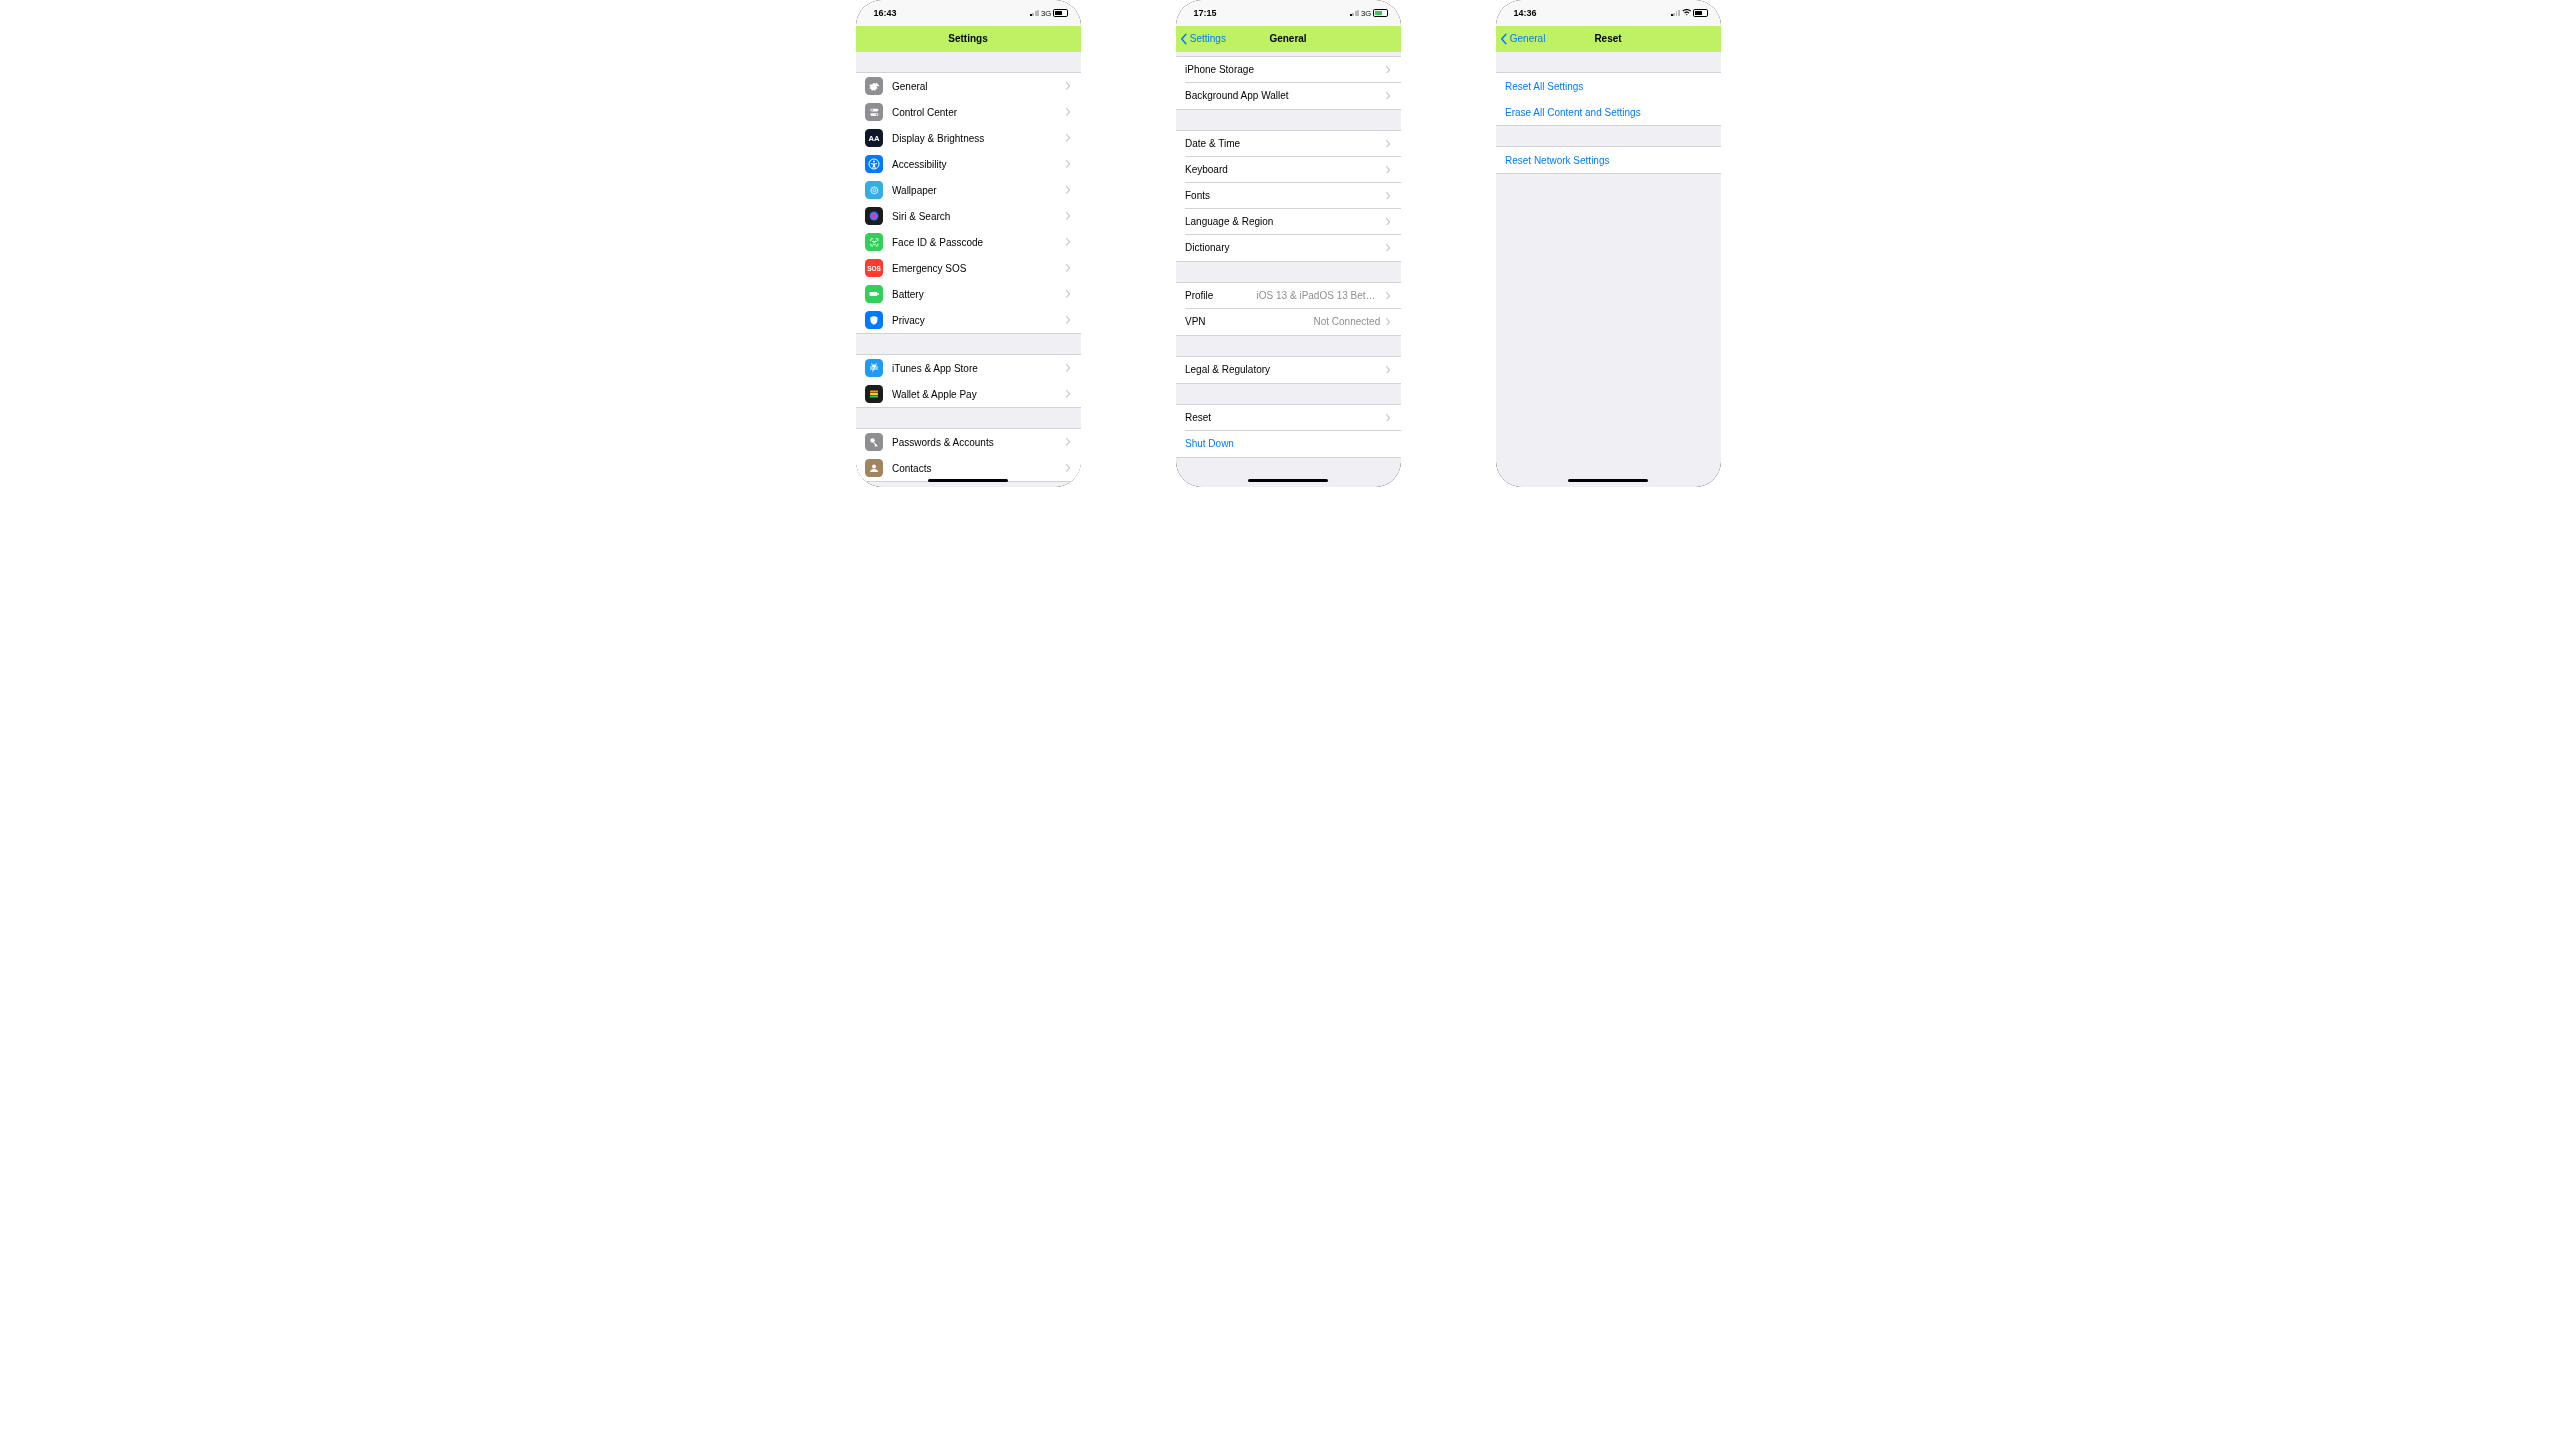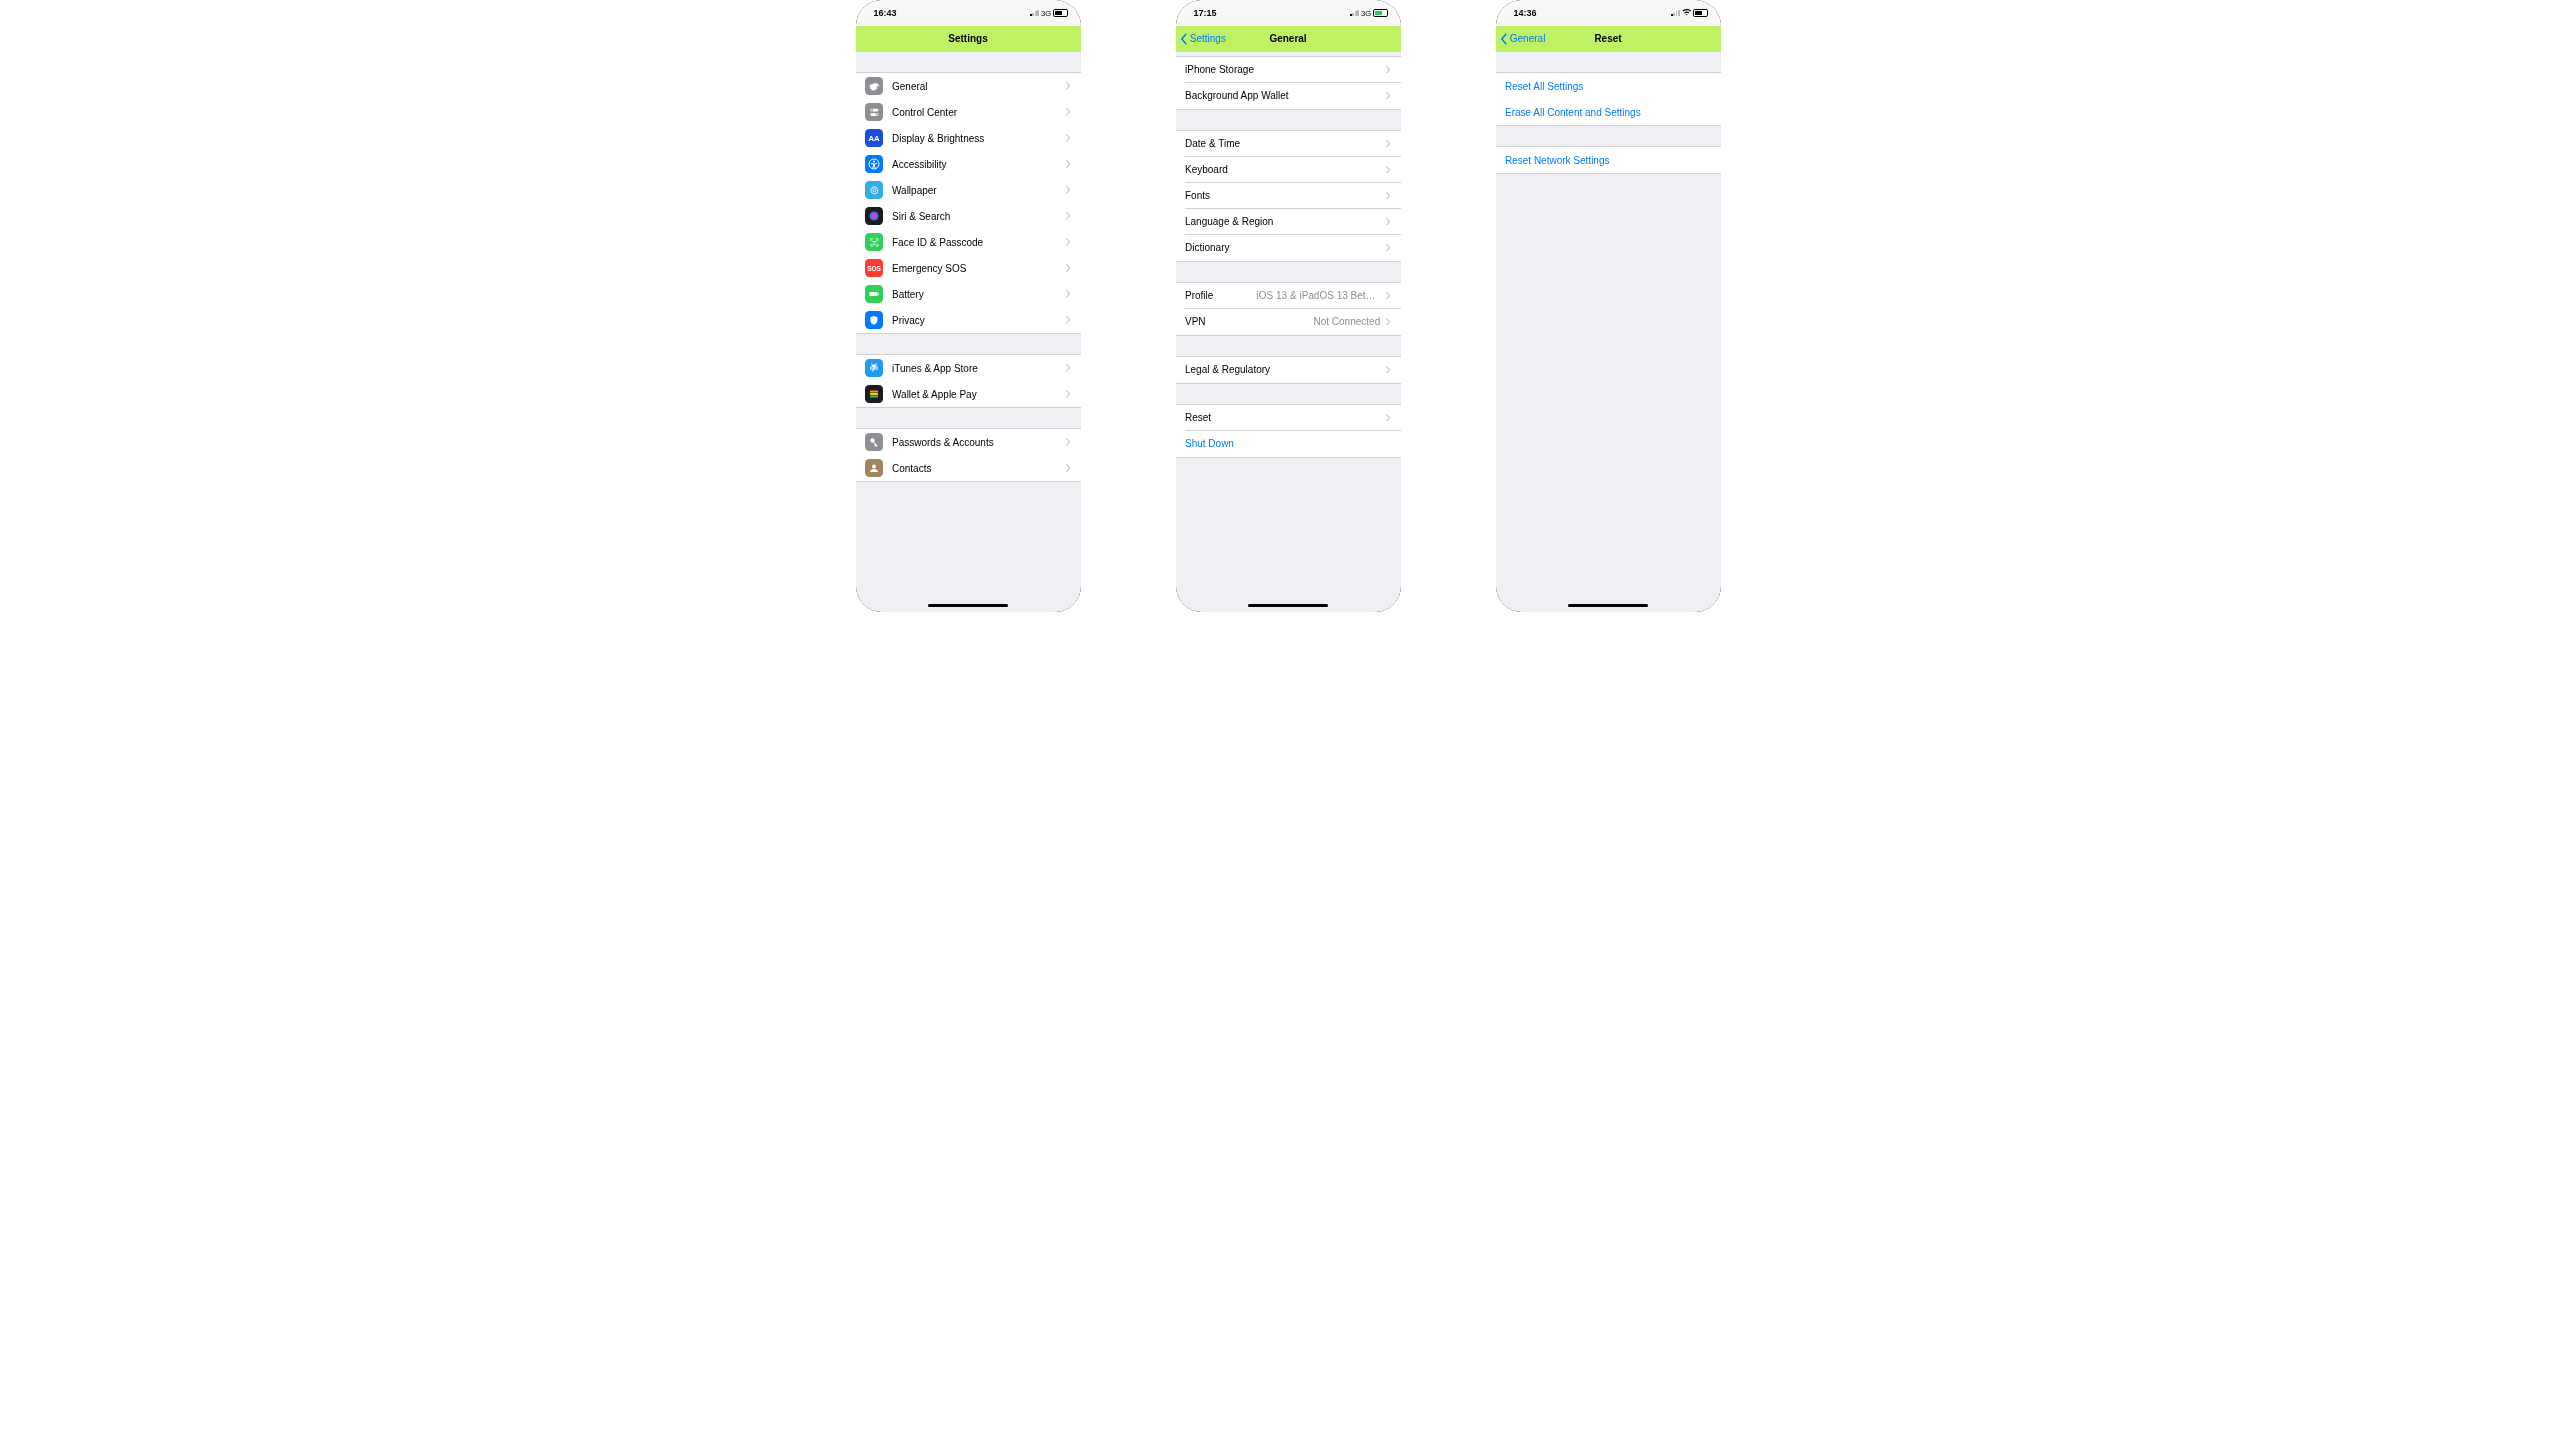--- a/index.html
+++ b/index.html
@@ -7,21 +7,21 @@
   background: #fff;
   font-family: -apple-system, BlinkMacSystemFont, "Segoe UI", Helvetica, Arial, sans-serif;
   display: flex;
   gap: 95px;
   padding: 0;
   align-items: flex-start;
   justify-content: center;
 }
 .phone {
   width: 225px;
-  height: 612px;
+  height: 487px;
   background: #000;
   border-radius: 26px;
   position: relative;
   overflow: hidden;
 }
 .screen {
   position: absolute;
   top: 0; left: 0; right: 0; bottom: 0;
   background: #f2f2f7;
   border-radius: 26px;
@@ -226,21 +226,21 @@
               </svg>
             </span>
             <span class="row-label">Control Center</span>
             <span class="chevron">
               <svg viewBox="0 0 8 13">
                 <path d="M1 1l5 5.5L1 12" fill="none" stroke="#c7c7cc" stroke-width="2" stroke-linecap="round" stroke-linejoin="round"></path>
               </svg>
             </span>
           </div>
           <div class="row ">
-            <span class="row-icon" style="background:#1d4ed8">
+            <span class="row-icon" style="background:#0f172a">
               <span style="color:#fff;font-weight:700;font-size:7.7px">AA</span>
             </span>
             <span class="row-label">Display &amp; Brightness</span>
             <span class="chevron">
               <svg viewBox="0 0 8 13">
                 <path d="M1 1l5 5.5L1 12" fill="none" stroke="#c7c7cc" stroke-width="2" stroke-linecap="round" stroke-linejoin="round"></path>
               </svg>
             </span>
           </div>
           <div class="row ">

